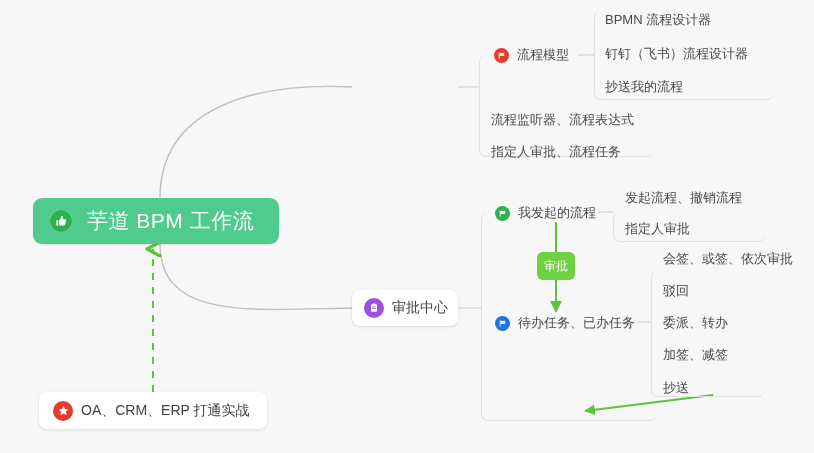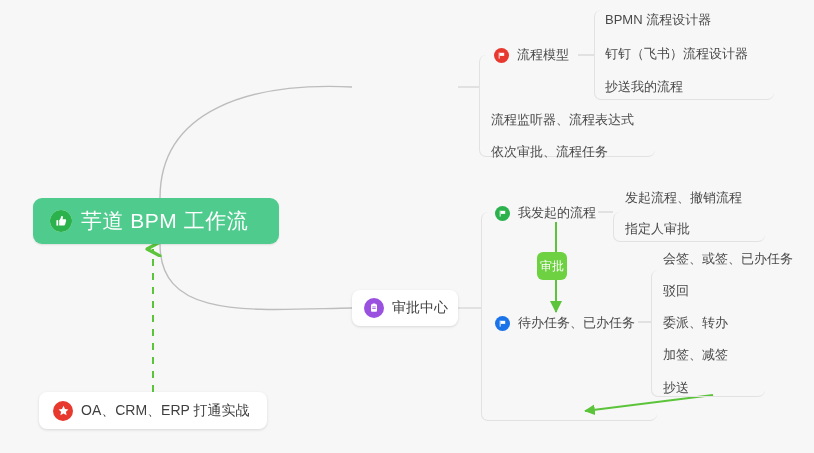--- a/index.html
+++ b/index.html
@@ -33,20 +33,21 @@
     top: 198px;
     width: 246px;
     height: 46px;
     background: #4ecb8d;
     border-radius: 9px;
     box-shadow: 0 1px 2px rgba(0,0,0,0.10);
     display: flex;
     align-items: center;
     padding-left: 17px;
     box-sizing: border-box;
+    gap: 6px;
   }
   .root-label {
     color: #ffffff;
     font-size: 21px;
     letter-spacing: 0.5px;
     margin-left: 9px;
     white-space: nowrap;
   }
 
   
@@ -102,21 +103,21 @@
     line-height: 20px;
   }
   .leaf .leaf-text { margin-left: 0; }
   .leaf.with-icon .leaf-text { margin-left: 8px; }
 
   
   .badge-green {
     position: absolute;
     left: 537px;
     top: 252px;
-    width: 30px;
+    width: 38px;
     height: 28px;
     background: #6dd141;
     border-radius: 6px;
     display: flex;
     align-items: center;
     justify-content: center;
   }
   .badge-green span {
     color: #ffffff;
     font-size: 12px;
@@ -203,21 +204,21 @@
       </svg>
     </span>
     <span class="leaf-text">流程模型</span>
   </div>
 
   <div class="leaf" style="left:491px; top:110px;">
     <span class="leaf-text">流程监听器、流程表达式</span>
   </div>
 
   <div class="leaf" style="left:491px; top:142px;">
-    <span class="leaf-text">依次审批、流程任务</span>
+    <span class="leaf-text">指定人审批、流程任务</span>
   </div>
 
   <div class="group-box" style="left:594px; top:10px; width:180px; height:90px;
               border-right:none; border-top:none;"></div>
 
   <div class="leaf" style="left:605px; top:10px;">
     <span class="leaf-text">BPMN 流程设计器</span>
   </div>
   <div class="leaf" style="left:605px; top:44px;">
     <span class="leaf-text">钉钉（飞书）流程设计器</span>
@@ -266,21 +267,21 @@
         <rect x="1.7" y="1.6" width="0.9" height="6.0" fill="#ffffff"></rect>
         <path d="M2.7,1.8 L7.2,1.8 L7.2,4.9 L2.7,4.9 Z" fill="#ffffff"></path>
       </svg>
     </span>
     <span class="leaf-text">待办任务、已办任务</span>
   </div>
 
   <div class="group-box" style="left:651px; top:270px; width:114px; height:127px;
               border-right:none; border-top:none;"></div>
   <div class="leaf" style="left:663px; top:249px;">
-    <span class="leaf-text">会签、或签、已办任务</span>
+    <span class="leaf-text">会签、或签、依次审批</span>
   </div>
   <div class="leaf" style="left:663px; top:281px;">
     <span class="leaf-text">驳回</span>
   </div>
   <div class="leaf" style="left:663px; top:313px;">
     <span class="leaf-text">委派、转办</span>
   </div>
   <div class="leaf" style="left:663px; top:345px;">
     <span class="leaf-text">加签、减签</span>
   </div>

